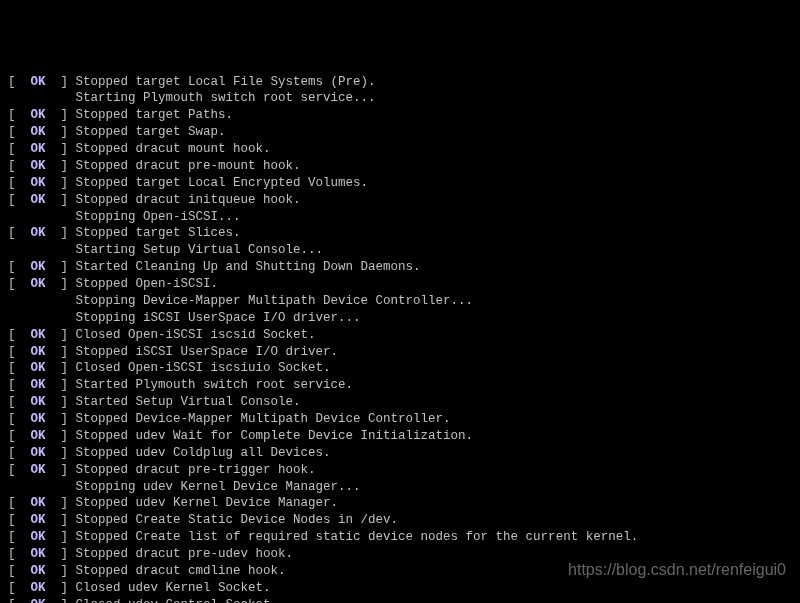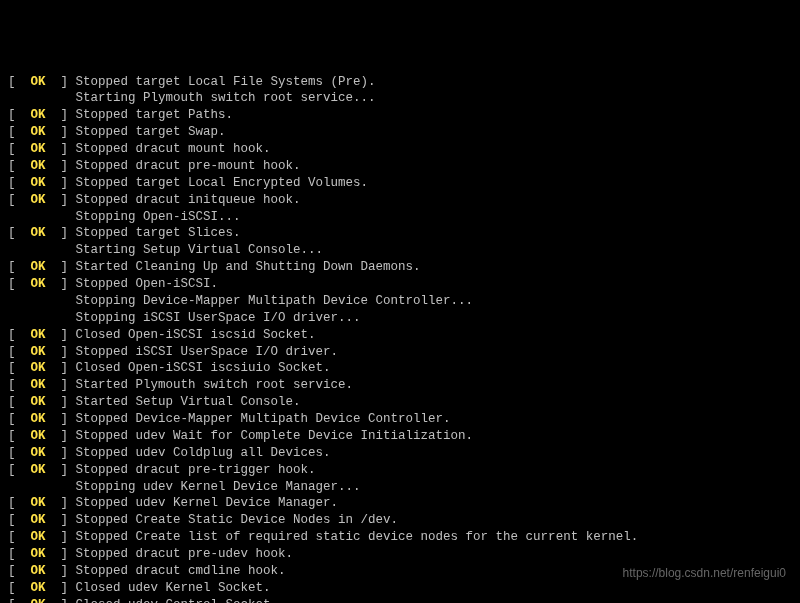--- a/index.html
+++ b/index.html
@@ -17,29 +17,29 @@
       width: 800px;
       height: 603px;
       overflow: hidden;
       position: relative;
       white-space: pre;
     }
     .line {
       display: block;
     }
     .status-ok {
-      color: #fde047;
+      color: #c4b5fd;
       font-weight: bold;
     }
     .watermark {
       position: absolute;
       bottom: 22px;
       right: 14px;
       color: #888;
-      font-size: 12px;
+      font-size: 16px;
       font-family: Arial, sans-serif;
       opacity: 0.75;
       white-space: nowrap;
     }
     .bracket {
       color: #c0c0c0;
     }
   </style>
 </head>
 <body>

